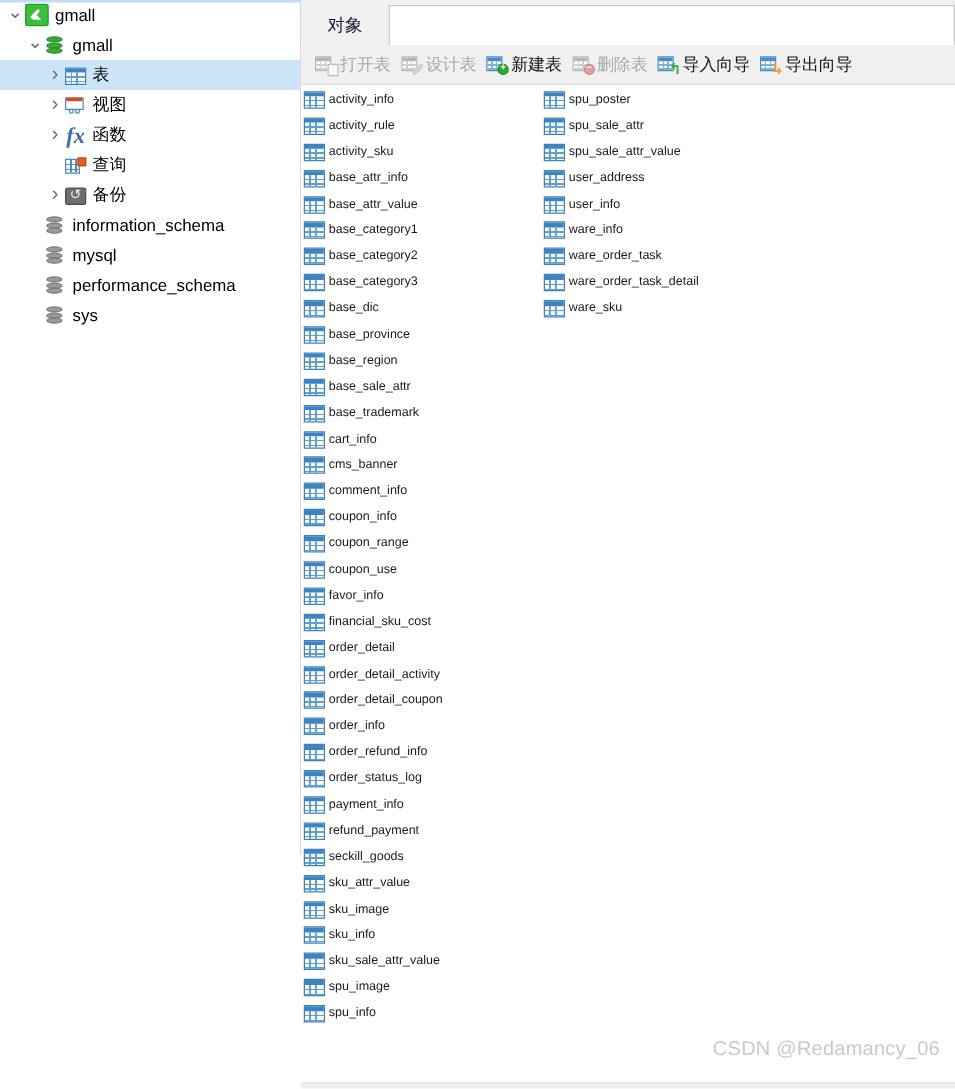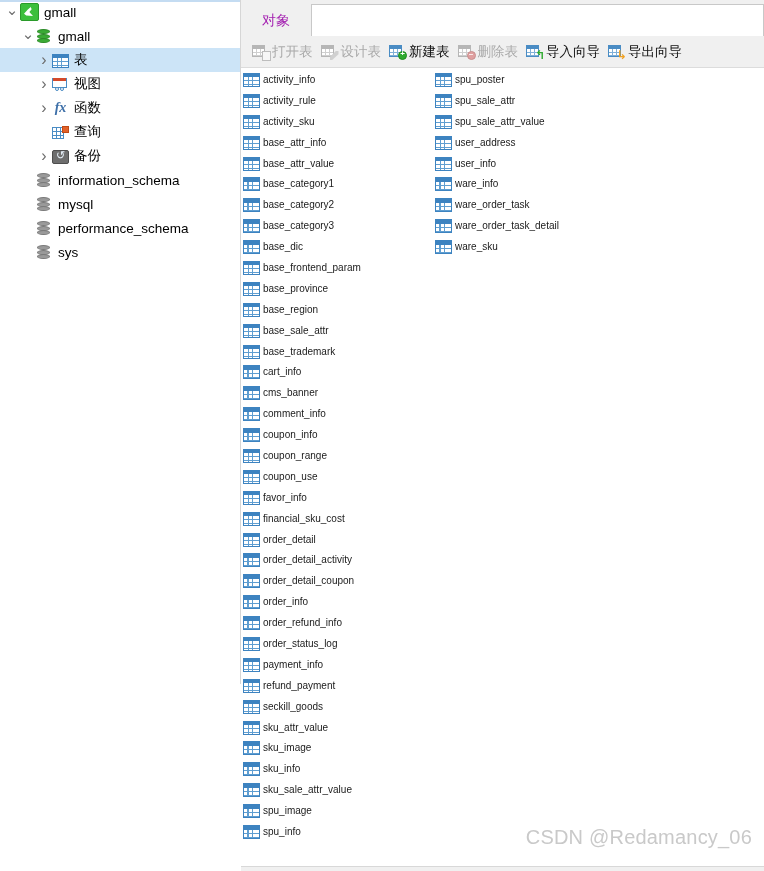--- a/index.html
+++ b/index.html
@@ -144,21 +144,21 @@
   }
   .ic-view i::before { left: 0; }
   .ic-view i::after  { left: 5px; }
 
   
   .ic-fx {
     width: 17px; height: 16px;
     color: #3d6fa8;
     font-family: "Liberation Serif", "DejaVu Serif", serif;
     font-style: italic;
-    font-size: 14px;
+    font-size: 18px;
     line-height: 16px;
     text-align: center;
     font-weight: 600;
   }
 
   
   .ic-query { width: 15px; height: 14px; margin-top: 1px; }
   .ic-query::before {
     content: ""; position: absolute; left: 0; top: 1px;
     width: 12px; height: 12px;
@@ -205,21 +205,21 @@
   }
   .tab {
     height: 30px;
     min-width: 70px;
     padding: 0 16px;
     background: #f0f0f0;
     display: flex;
     align-items: center;
     justify-content: center;
     font-size: 14px;
-    color: #a21caf;
+    color: #0f172a;
     box-sizing: border-box;
   }
   .tab-rest {
     flex: 1;
     height: 32px;
     margin-bottom: 0;
     background: #ffffff;
     border: 1px solid #c8c8c8;
     border-bottom: none;
     box-sizing: border-box;
@@ -338,21 +338,21 @@
     position: absolute;
     left: 0; right: 0; bottom: 0;
     height: 4px;
     background: #f0f0f0;
   }
   .watermark {
     position: absolute;
     right: 12px;
     bottom: 22px;
     color: #c9c9c9;
-    font-size: 20px;
+    font-size: 16px;
     letter-spacing: 0.2px;
     user-select: none;
   }
   .topline {
     position: absolute;
     left: 0; top: 0; width: 244px; height: 2px;
     background: #c4dcf2;
   }
 </style>
 </head>
@@ -535,24 +535,20 @@
           <div class="item">
             <span class="ic ic-table"></span>
             <span>base_category3</span>
           </div>
           <div class="item">
             <span class="ic ic-table"></span>
             <span>base_dic</span>
           </div>
           <div class="item">
             <span class="ic ic-table"></span>
-            <span>base_frontend_param</span>
-          </div>
-          <div class="item">
-            <span class="ic ic-table"></span>
             <span>base_province</span>
           </div>
           <div class="item">
             <span class="ic ic-table"></span>
             <span>base_region</span>
           </div>
           <div class="item">
             <span class="ic ic-table"></span>
             <span>base_sale_attr</span>
           </div>

